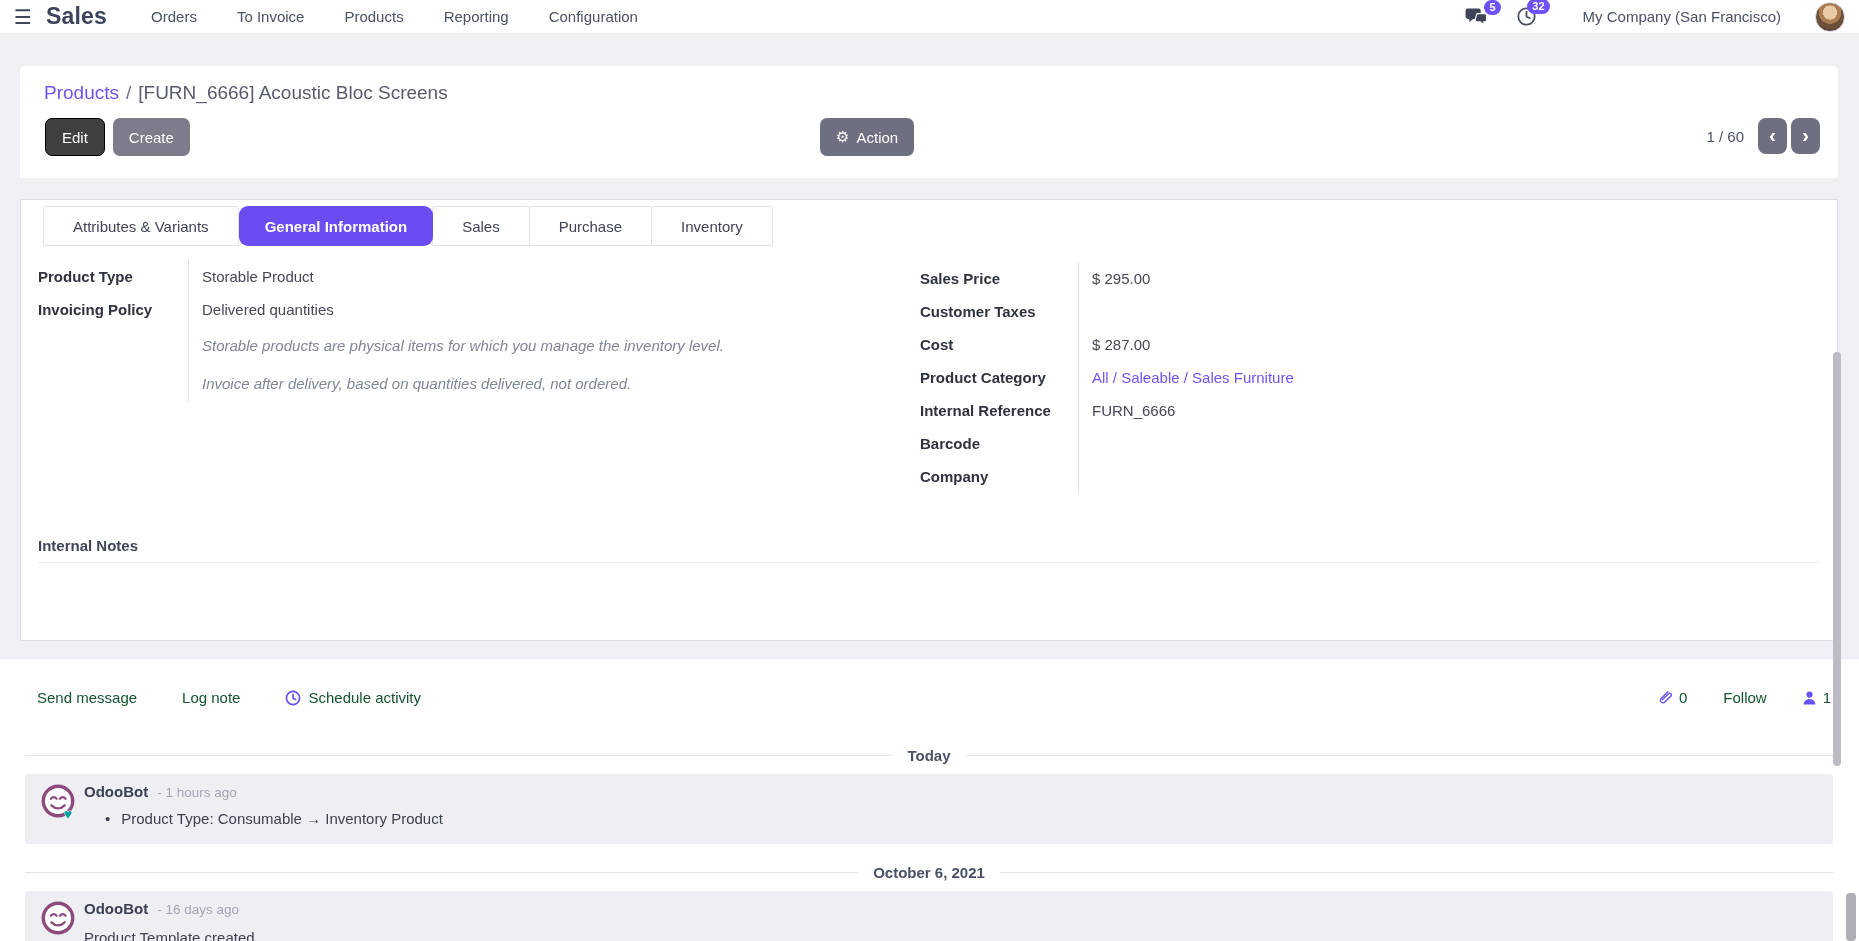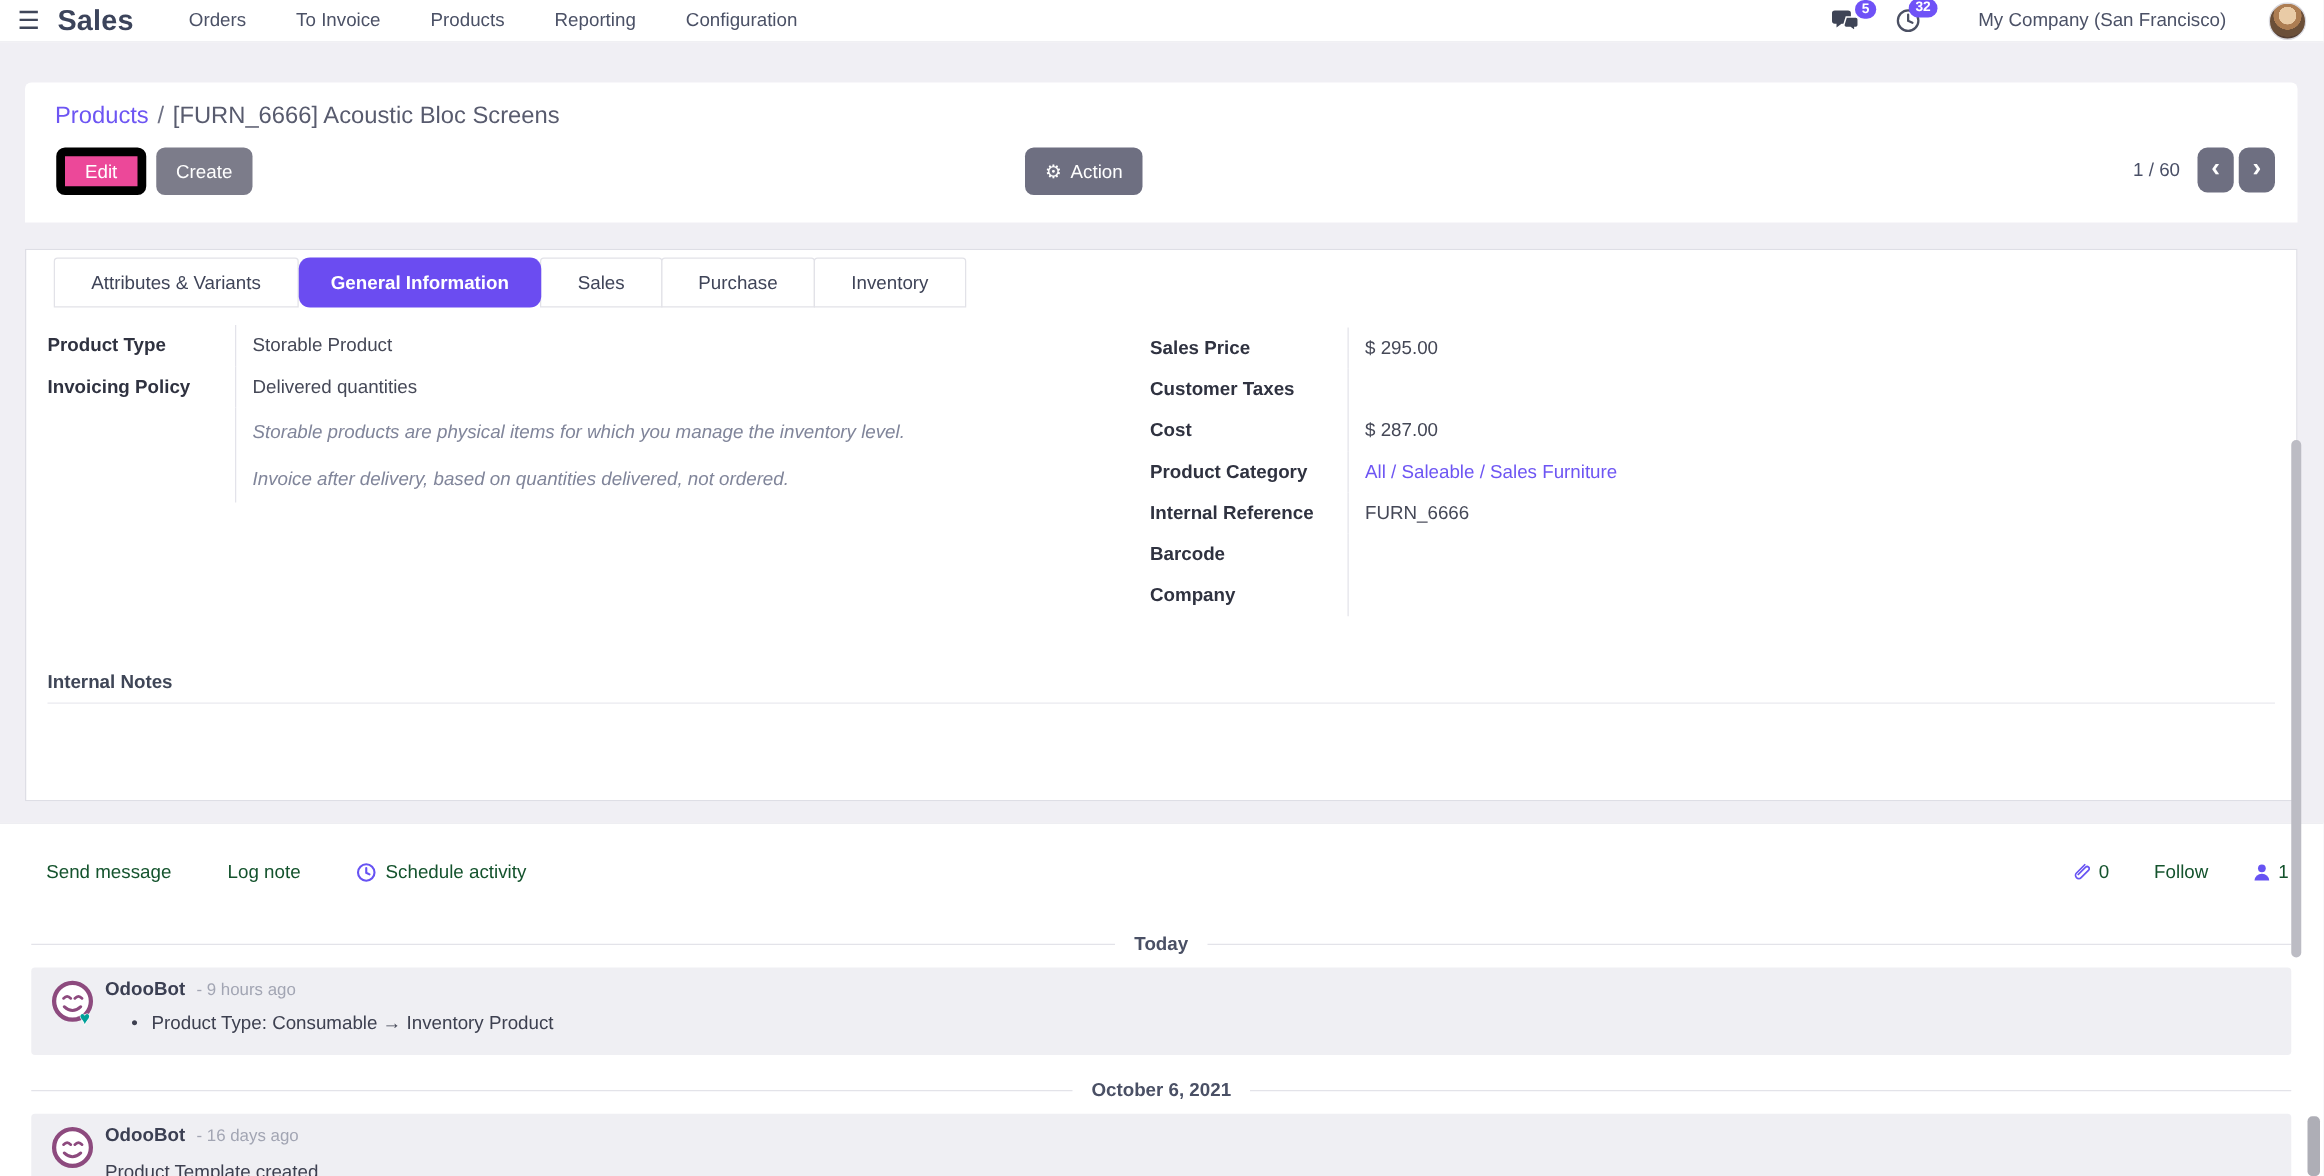--- a/index.html
+++ b/index.html
@@ -25,21 +25,21 @@
     background:radial-gradient(circle at 50% 34%, #e9cba6 0 30%, #ad7d52 31% 48%, #6b4f38 49% 72%, #564034 73% 100%);
     border:1px solid #d8d8de;}
   
   .control-card{position:absolute;left:20px;top:66px;width:1818px;height:112px;background:#fff;border-radius:5px 5px 0 0;}
   .breadcrumb{position:absolute;left:24px;top:16px;font-size:19px;white-space:nowrap;}
   .bc-link{color:#6d55f3;cursor:pointer;}
   .bc-sep{color:#6e7184;margin:0 7px;}
   .bc-current{color:#585b6e;}
   .btn{display:inline-flex;align-items:center;justify-content:center;height:38px;border-radius:7px;
     font-size:15px;color:#fff;cursor:pointer;padding:0 16px;white-space:nowrap;}
-  .btn-edit{background:#ec4899;border:7px solid #000000;}
+  .btn-edit{background:#404040;border:1px solid #000000;}
   .btn-create{background:#7c7c8a;margin-left:8px;}
   .btn-action{position:absolute;left:800px;top:52px;background:#6e6f81;gap:7px;}
   .cp-buttons{position:absolute;left:25px;top:52px;display:flex;}
   .pager{position:absolute;right:18px;top:52px;display:flex;align-items:center;}
   .pager-value{font-size:15px;color:#4a5067;margin-right:14px;}
   .pager-btn{width:29px;height:36px;background:#6e6f81;border-radius:8px;color:#fff;display:flex;
     align-items:center;justify-content:center;font-size:21px;font-weight:bold;cursor:pointer;}
   .pager-btn + .pager-btn{margin-left:4px;}
   .pager-btn span{margin-top:-3px;}
   
@@ -254,21 +254,21 @@
         <svg width="38" height="38" viewBox="0 0 40 40">
           <circle cx="20" cy="19" r="15.5" fill="#fff" stroke="#8d4a7e" stroke-width="3.6"></circle>
           <path d="M12.5 16.5q3-3.4 6 0" fill="none" stroke="#8d4a7e" stroke-width="2.4" stroke-linecap="round"></path>
           <path d="M22 16.5q3-3.4 6 0" fill="none" stroke="#8d4a7e" stroke-width="2.4" stroke-linecap="round"></path>
           <path d="M13 23.5q7 6.5 14 0" fill="none" stroke="#8d4a7e" stroke-width="2.4" stroke-linecap="round"></path>
           <text x="26" y="38" font-size="15" fill="#00a099" stroke="#ffffff" stroke-width="1" paint-order="stroke">♥</text>
         </svg>
       </div>
       <div class="msg-author-line">
         <span class="msg-author">OdooBot</span>
-        <span class="msg-time">- 9 hours ago</span>
+        <span class="msg-time">- 1 hours ago</span>
       </div>
       <div class="msg-body" style="top:36px;">
         <span class="msg-bullet">•</span>
         <span>Product Type: Consumable → Inventory Product</span>
       </div>
     </div>
 
     <div class="divider" style="top:205px;">
       <span class="divider-text">October 6, 2021</span>
     </div>

